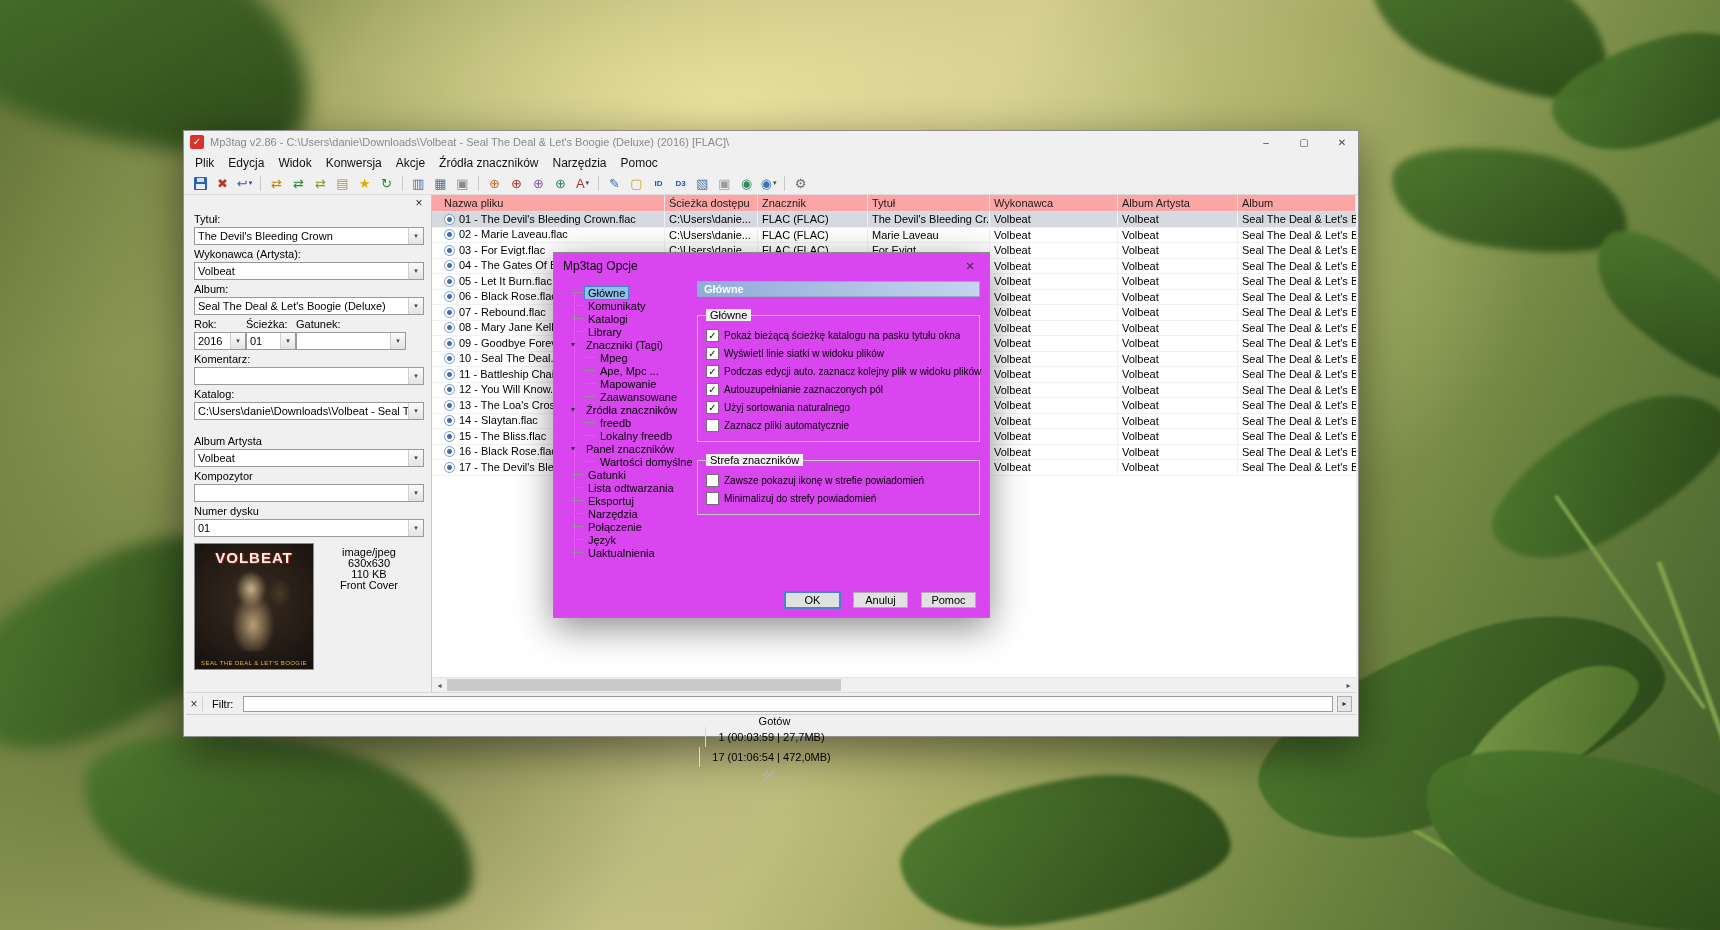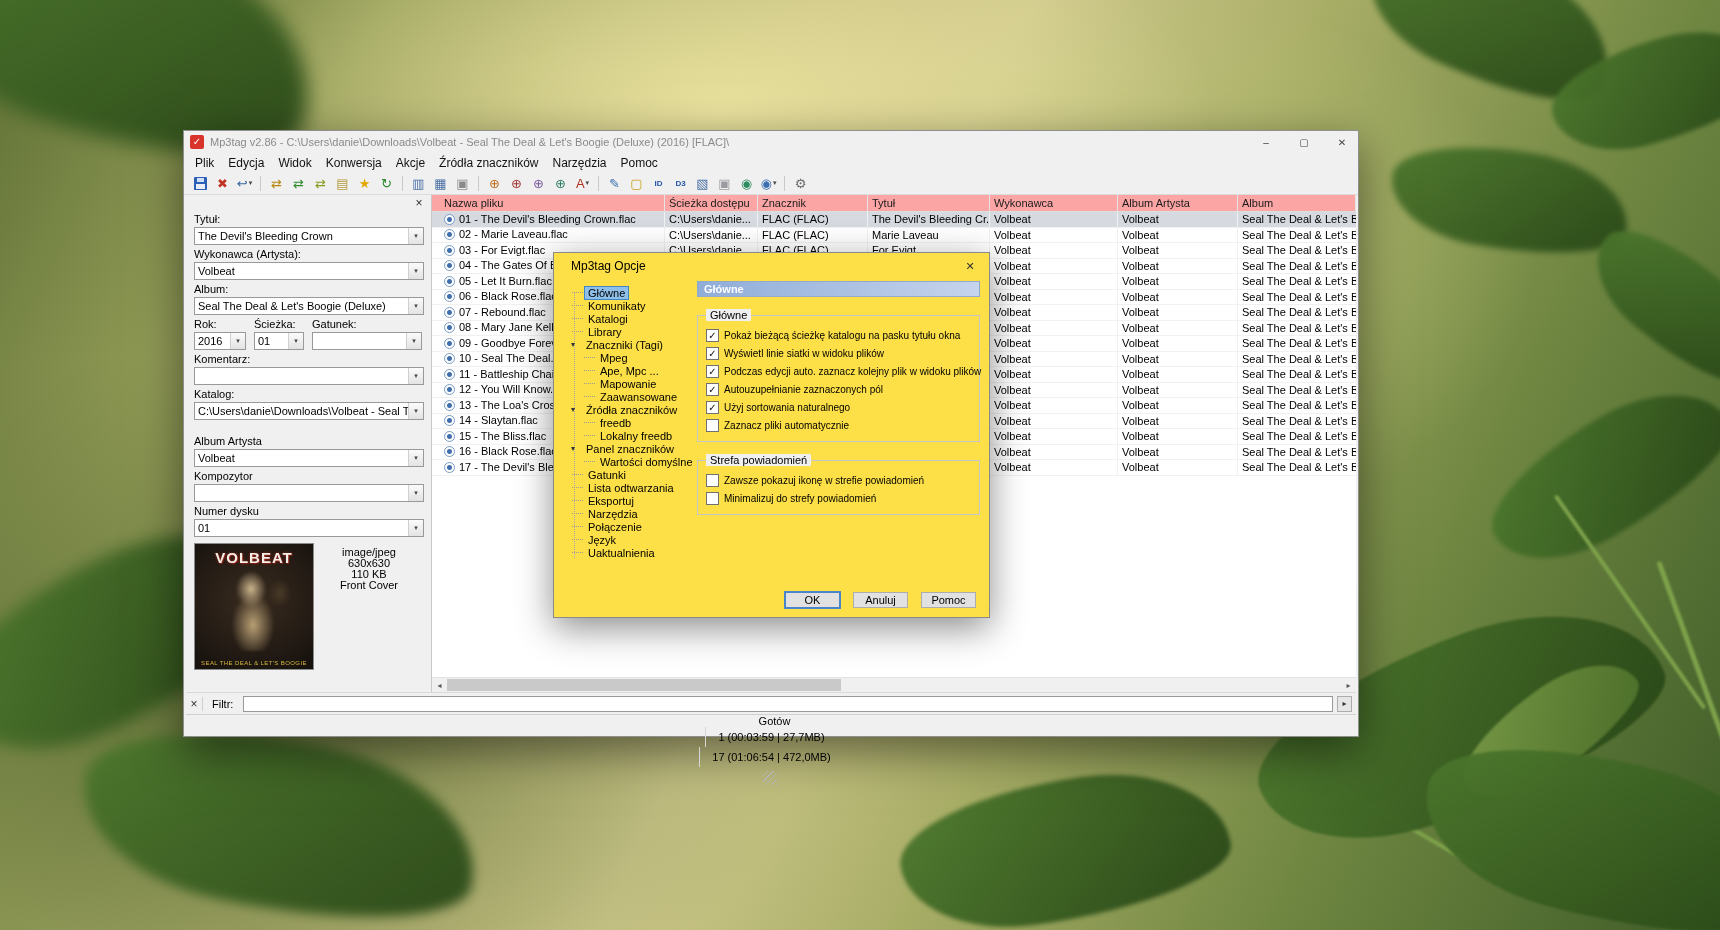--- a/index.html
+++ b/index.html
@@ -48,21 +48,21 @@
     text-align:center;font-size:12px;color:#333;}
   .lp-fields{padding:18px 7px 0 8px;}
   .fld{margin-bottom:3px;}
   .fld label{display:block;height:12px;line-height:12px;font-size:11px;margin-bottom:2px;
     white-space:nowrap;overflow:hidden;}
   .combo{display:flex;align-items:center;background:#fff;border:1px solid #999;height:18px;}
   .combo-val{flex:1;font-size:11px;padding:0 3px;white-space:nowrap;overflow:hidden;}
   .combo-btn{width:15px;height:16px;background:linear-gradient(#fbfbfb,#e3e3e3);
     border-left:1px solid #cfcfcf;font-size:7px;color:#444;display:flex;align-items:center;
     justify-content:center;flex:none;}
-  .fld-row{display:flex;gap:8px;margin-bottom:3px;}
+  .fld-row{display:flex;gap:0;margin-bottom:3px;}
   .fld-row .fld{margin-bottom:0;}
   .w-rok{width:52px;}.w-sciezka{width:50px;}.w-gatunek{width:110px;}
   .sep-gap{height:12px;}
   .cover-row{display:flex;margin-top:6px;}
   .cover{width:120px;height:127px;flex:none;border:1px solid #8a8a8a;position:relative;overflow:hidden;
     background:radial-gradient(90px 80px at 50% 45%, #3a2c20, #17120e);}
   .cover-logo{position:absolute;top:5px;width:100%;text-align:center;color:#f2efe8;font-weight:bold;
     font-size:15px;letter-spacing:1px;text-shadow:0 0 3px #a02218,1px 1px 0 #7a1a12;}
   .cover-figure{position:absolute;left:18px;top:27px;width:84px;height:80px;filter:blur(1px);
     background:
@@ -106,22 +106,22 @@
     color:#333;display:flex;align-items:center;justify-content:center;margin:0 4px;flex:none;}
   .statusbar{position:absolute;left:2px;right:2px;bottom:1px;height:21px;background:#f0f0f0;
     border-top:1px solid #d0d0d0;display:flex;align-items:center;font-size:11px;color:#000;flex-direction:column;}
   .status-left{padding-left:7px;flex:1;}
   .status-pane{border-left:1px solid #d7d7d7;padding:0 12px;height:100%;display:flex;
     align-items:center;white-space:nowrap;flex:none;}
   .grip{width:14px;height:14px;margin:4px 2px 0 0;flex:none;
     background:repeating-linear-gradient(135deg,rgba(0,0,0,0) 0 3px,#b5b5b5 3px 4px);}
 
   
-  .dialog{position:absolute;left:553px;top:252px;width:437px;height:366px;background:#fde047;
-    border:1px solid #8a8a8a;box-shadow:0 10px 34px rgba(0,0,0,.45);z-index:10;padding-left:8px;}
+  .dialog{position:absolute;left:553px;top:252px;width:437px;height:366px;background:#d946ef;
+    border:1px solid #8a8a8a;box-shadow:0 10px 34px rgba(0,0,0,.45);z-index:10;}
   .dlg-title{height:26px;display:flex;align-items:center;padding-left:9px;font-size:12px;color:#000;}
   .dlg-close{margin-left:auto;width:38px;height:26px;display:flex;align-items:center;
     justify-content:center;font-size:11px;color:#333;}
   .dlg-tree{position:absolute;left:16px;top:33px;width:124px;bottom:40px;font-size:11px;color:#000;}
   .dlg-tree::before{content:"";position:absolute;left:4px;top:6px;height:266px;
     border-left:1px dotted #a8a8a8;}
   .tree-row{display:flex;align-items:center;height:13px;white-space:nowrap;position:relative;}
   .tree-indent{width:12px;flex:none;}
   .tree-dash{width:11px;border-top:1px dotted #9a9a9a;margin:0 2px 0 2px;flex:none;}
   .tree-marker{width:13px;font-size:8px;color:#333;flex:none;text-align:left;padding-left:1px;}
@@ -737,21 +737,21 @@
             <span class="checkbox">✓</span>
             <span class="check-label">Użyj sortowania naturalnego</span>
           </div>
           <div class="check-row">
             <span class="checkbox"></span>
             <span class="check-label">Zaznacz pliki automatycznie</span>
           </div>
         </div>
     </div>
     <div class="groupbox">
-      <span class="gb-title">Strefa powiadomień</span>
+      <span class="gb-title">Strefa znaczników</span>
       <div>
           <div class="check-row">
             <span class="checkbox"></span>
             <span class="check-label">Zawsze pokazuj ikonę w strefie powiadomień</span>
           </div>
           <div class="check-row">
             <span class="checkbox"></span>
             <span class="check-label">Minimalizuj do strefy powiadomień</span>
           </div>
         </div>

